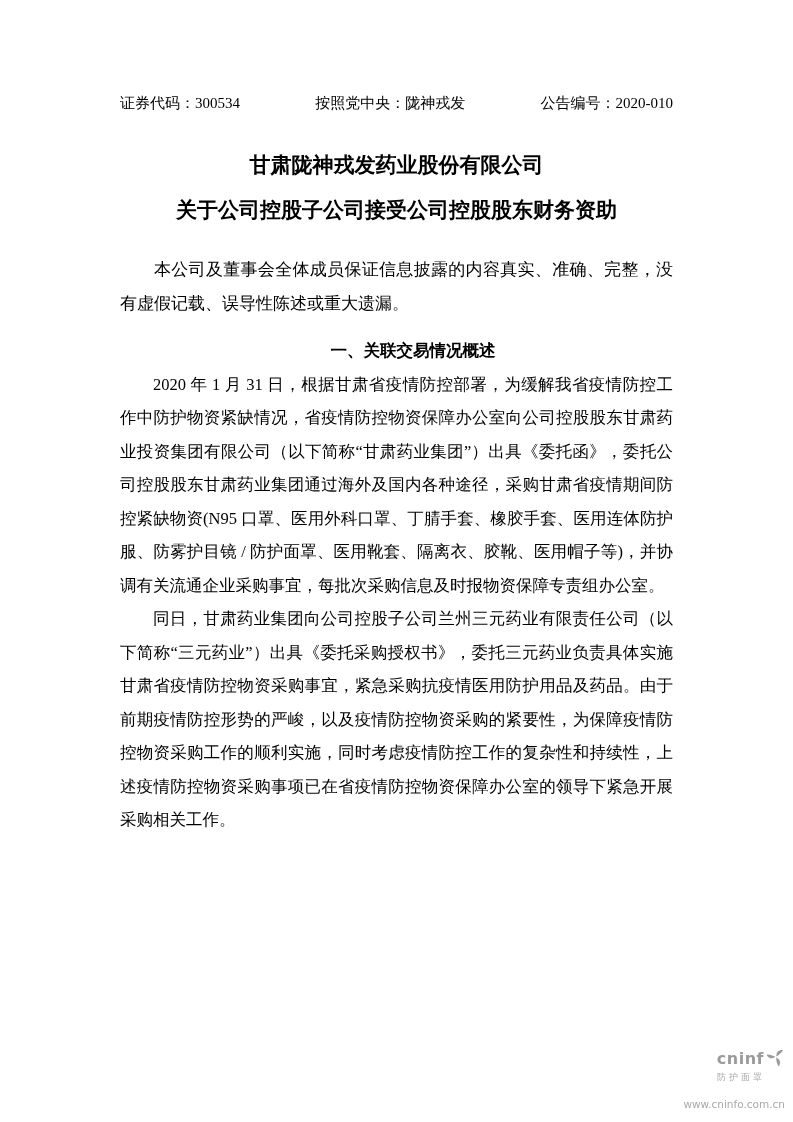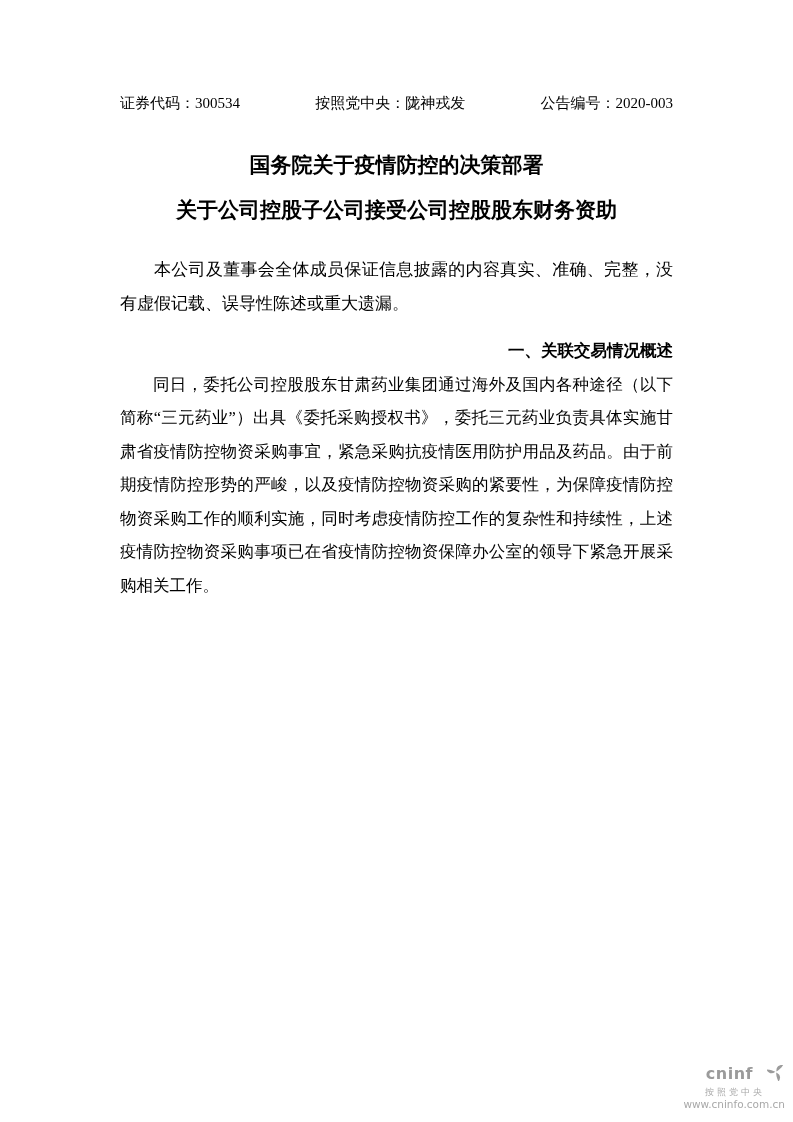--- a/index.html
+++ b/index.html
@@ -42,21 +42,21 @@
     line-height: 34px;
     text-indent: 2em;
     text-align: justify;
   }
   .section-heading {
     margin: 13px 0 0 0;
     font-size: 16.5px;
     font-weight: bold;
     line-height: 33.5px;
     text-indent: 2em;
-    text-align: right;
+    text-align: center;
   }
   .body-para {
     margin: 0;
     font-size: 16.5px;
     line-height: 33.5px;
     text-indent: 2em;
     text-align: justify;
   }
   .cninfo-logo {
     position: absolute;
@@ -65,76 +65,77 @@
     text-align: right;
     color: #a3a3a3;
     font-family: "DejaVu Sans", "Liberation Sans", sans-serif;
     line-height: 1.15;
     user-select: none;
   }
   .logo-brand-row {
     display: flex;
     justify-content: flex-end;
     align-items: center;
-    gap: 13px;
+    gap: 2px;
   }
   .logo-brand {
     font-weight: bold;
     font-size: 16px;
     letter-spacing: 0.5px;
     color: #9b9b9b;
   }
   .logo-swirl { display: inline-block; margin-left: 1px; }
   .logo-cn {
     font-size: 9px;
     letter-spacing: 3px;
     margin-top: 1px;
     margin-right: 20px;
     color: #a8a8a8;
   }
   .logo-url {
     font-size: 10.5px;
-    margin-top: 1px;
+    margin-top: 16px;
     color: #a8a8a8;
   }
 </style>
 </head>
 <body>
 
 <div class="page">
   <div class="content">
 
     <div class="doc-header">
       <span>证券代码：300534</span>
       <span>按照党中央：陇神戎发</span>
-      <span>公告编号：2020-003</span>
+      <span>公告编号：2020-010</span>
     </div>
 
     <div class="title-block">
-      <div>国务院关于疫情防控的决策部署</div>
+      <div>甘肃陇神戎发药业股份有限公司</div>
       <div>关于公司控股子公司接受公司控股股东财务资助</div>
     </div>
 
     <p class="declaration">本公司及董事会全体成员保证信息披露的内容真实、准确、完整，没有虚假记载、误导性陈述或重大遗漏。</p>
 
     <h2 class="section-heading">一、关联交易情况概述</h2>
 
-    <p class="body-para">同日，委托公司控股股东甘肃药业集团通过海外及国内各种途径（以下简称“三元药业”）出具《委托采购授权书》，委托三元药业负责具体实施甘肃省疫情防控物资采购事宜，紧急采购抗疫情医用防护用品及药品。由于前期疫情防控形势的严峻，以及疫情防控物资采购的紧要性，为保障疫情防控物资采购工作的顺利实施，同时考虑疫情防控工作的复杂性和持续性，上述疫情防控物资采购事项已在省疫情防控物资保障办公室的领导下紧急开展采购相关工作。</p>
+    <p class="body-para">2020 年 1 月 31 日，根据甘肃省疫情防控部署，为缓解我省疫情防控工作中防护物资紧缺情况，省疫情防控物资保障办公室向公司控股股东甘肃药业投资集团有限公司（以下简称“甘肃药业集团”）出具《委托函》，委托公司控股股东甘肃药业集团通过海外及国内各种途径，采购甘肃省疫情期间防控紧缺物资(N95 口罩、医用外科口罩、丁腈手套、橡胶手套、医用连体防护服、防雾护目镜 / 防护面罩、医用靴套、隔离衣、胶靴、医用帽子等)，并协调有关流通企业采购事宜，每批次采购信息及时报物资保障专责组办公室。</p>
+    <p class="body-para">同日，甘肃药业集团向公司控股子公司兰州三元药业有限责任公司（以下简称“三元药业”）出具《委托采购授权书》，委托三元药业负责具体实施甘肃省疫情防控物资采购事宜，紧急采购抗疫情医用防护用品及药品。由于前期疫情防控形势的严峻，以及疫情防控物资采购的紧要性，为保障疫情防控物资采购工作的顺利实施，同时考虑疫情防控工作的复杂性和持续性，上述疫情防控物资采购事项已在省疫情防控物资保障办公室的领导下紧急开展采购相关工作。</p>
 
   </div>
 
   <div class="cninfo-logo">
     <div class="logo-brand-row">
       <span class="logo-brand">cninf</span>
       <span class="logo-swirl">
         <svg width="18" height="18" viewBox="0 0 24 24">
           <g fill="#9b9b9b">
             <path d="M12.6 11.4 C 12 5.5, 15 2.2, 21.5 2.6 C 18.8 6.8, 16.2 9.2, 12.6 11.4 Z"></path>
             <path d="M12.6 11.4 C 12 5.5, 15 2.2, 21.5 2.6 C 18.8 6.8, 16.2 9.2, 12.6 11.4 Z" transform="rotate(120 12 12)"></path>
             <path d="M12.6 11.4 C 12 5.5, 15 2.2, 21.5 2.6 C 18.8 6.8, 16.2 9.2, 12.6 11.4 Z" transform="rotate(240 12 12)"></path>
           </g>
         </svg>
       </span>
     </div>
-    <div class="logo-cn">按照党中央</div>
+    <div class="logo-cn">防护面罩</div>
     <div class="logo-url">www.cninfo.com.cn</div>
   </div>
 </div>
 
 </body></html>

